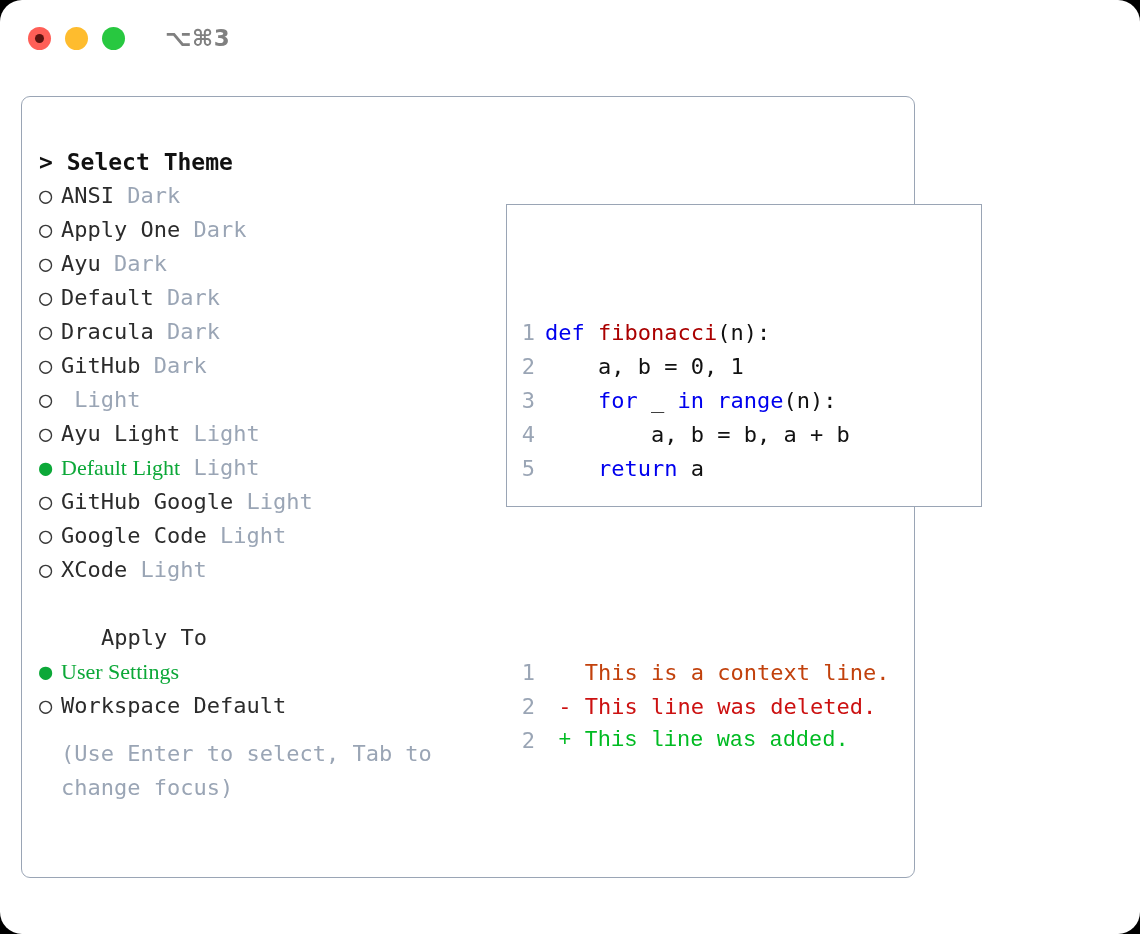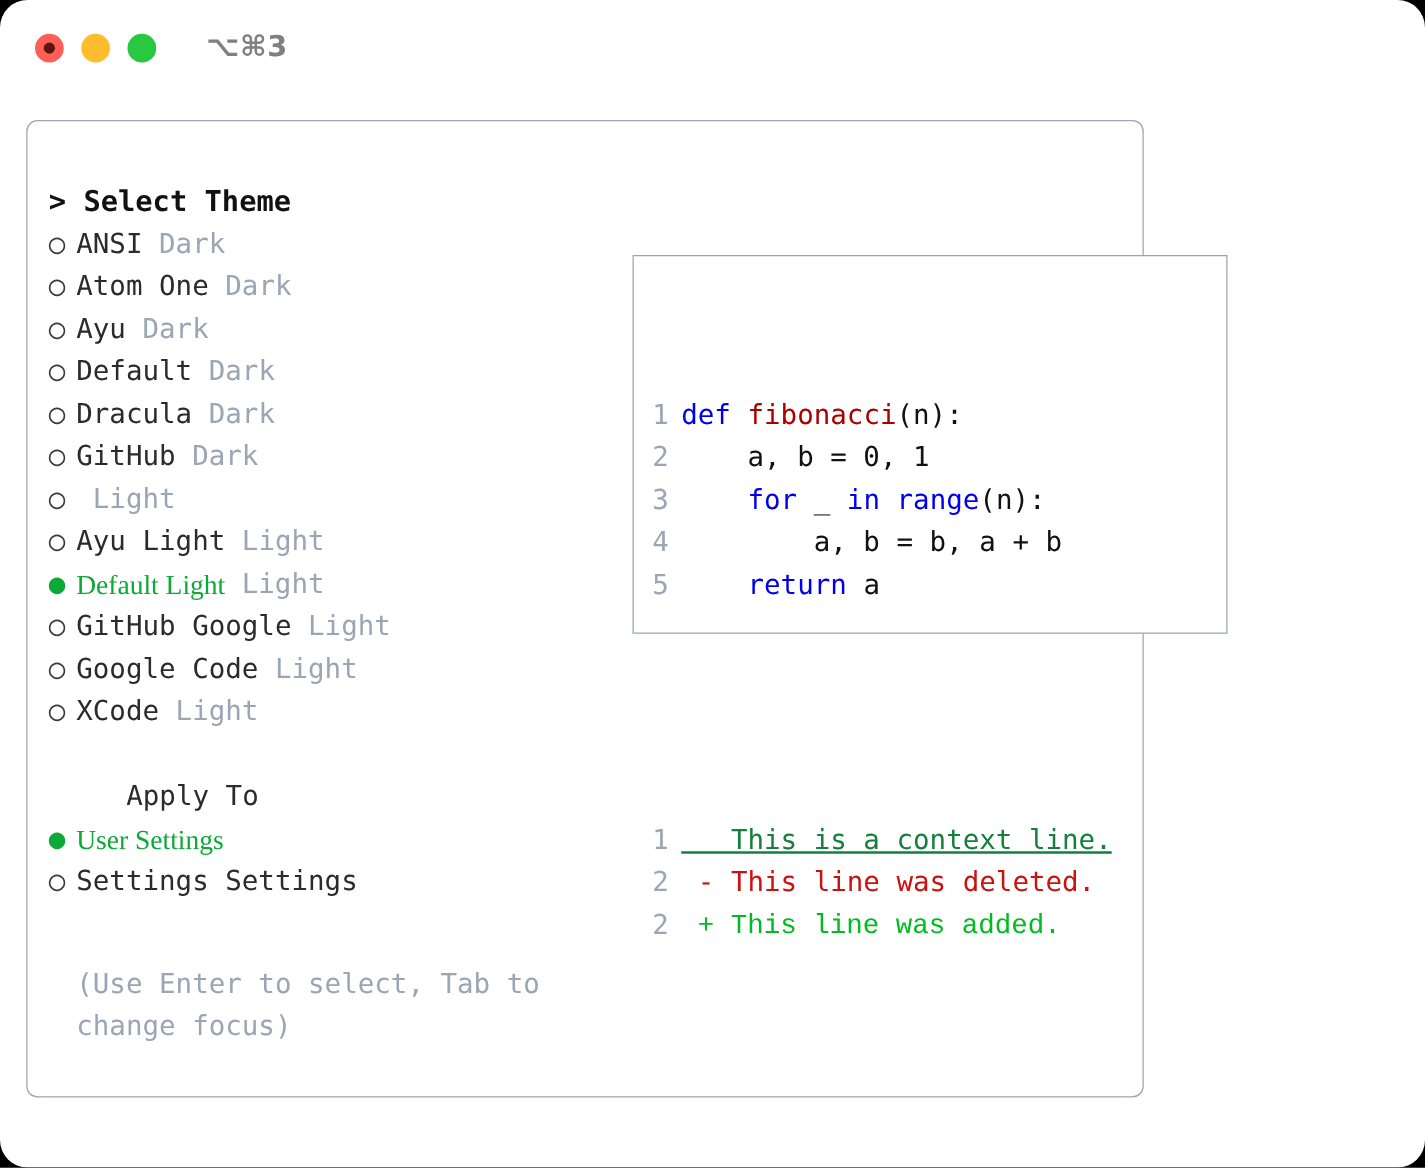--- a/index.html
+++ b/index.html
@@ -132,21 +132,21 @@
     height: 34px;
     font-size: 22px;
     line-height: 34px;
     color: #2b2b2b;
     white-space: pre;
     gap: 40px;
   }
   .subsection-heading .bullet { color: transparent; }
 
   #hint-block {
-    margin-top: 48px;
+    margin-top: 14px;
     font-size: 22px;
     line-height: 34px;
     color: #9aa5b5;
     width: 400px;
     padding-left: 22px;
     box-sizing: border-box;
   }
 
   
   #preview-column {
@@ -191,21 +191,21 @@
     padding-right: 10px;
     box-sizing: border-box;
   }
   .code-text { white-space: pre; }
 
   .tok-kw   { color: #0000ee; }
   .tok-fn   { color: #aa0000; }
   .tok-plain{ color: #111111; }
 
   .diff-gap { height: 34px; }
-  .diff-context { color: #15803d; text-decoration: underline; }
+  .diff-context { color: #c2410c; }
   .diff-del     { color: #cc1111; text-align: center; }
   .diff-add     { color: #00bb22; font-family: Liberation Mono, monospace; }
 </style>
 </head>
 <body>
 
 <div id="window">
 
   <div id="titlebar">
     <div class="traffic-lights">
@@ -218,40 +218,40 @@
 
   <div id="panel">
     <div id="panel-inner">
 
       <div id="theme-column">
 
         <div class="section-heading"><span class="caret">&gt; </span><span>Select Theme</span></div>
 
         <div id="theme-list">
             <div class="list-row"><span class="bullet">○</span><span class="row-label">ANSI</span><span class="row-label"> </span><span class="row-suffix">Dark</span></div>
-            <div class="list-row"><span class="bullet">○</span><span class="row-label">Atom One</span><span class="row-label"> </span><span class="row-suffix">Dark</span></div>
+            <div class="list-row"><span class="bullet">○</span><span class="row-label">Apply One</span><span class="row-label"> </span><span class="row-suffix">Dark</span></div>
             <div class="list-row"><span class="bullet">○</span><span class="row-label">Ayu</span><span class="row-label"> </span><span class="row-suffix">Dark</span></div>
             <div class="list-row"><span class="bullet">○</span><span class="row-label">Default</span><span class="row-label"> </span><span class="row-suffix">Dark</span></div>
             <div class="list-row"><span class="bullet">○</span><span class="row-label">Dracula</span><span class="row-label"> </span><span class="row-suffix">Dark</span></div>
             <div class="list-row"><span class="bullet">○</span><span class="row-label">GitHub</span><span class="row-label"> </span><span class="row-suffix">Dark</span></div>
             <div class="list-row"><span class="bullet">○</span><span class="row-label"> </span><span class="row-suffix">Light</span></div>
             <div class="list-row"><span class="bullet">○</span><span class="row-label">Ayu Light</span><span class="row-label"> </span><span class="row-suffix">Light</span></div>
             <div class="list-row"><span class="bullet selected">●</span><span class="row-label selected">Default Light</span><span class="row-label"> </span><span class="row-suffix">Light</span></div>
             <div class="list-row"><span class="bullet">○</span><span class="row-label">GitHub Google</span><span class="row-label"> </span><span class="row-suffix">Light</span></div>
             <div class="list-row"><span class="bullet">○</span><span class="row-label">Google Code</span><span class="row-label"> </span><span class="row-suffix">Light</span></div>
             <div class="list-row"><span class="bullet">○</span><span class="row-label">XCode</span><span class="row-label"> </span><span class="row-suffix">Light</span></div>
           </div>
 
         <div class="spacer-row"></div>
 
         <div class="subsection-heading"><span class="bullet">○</span><span>Apply To</span></div>
 
         <div id="apply-to-list">
             <div class="list-row"><span class="bullet selected">●</span><span class="row-label selected">User Settings</span></div>
-            <div class="list-row"><span class="bullet">○</span><span class="row-label">Settings Settings</span></div>
+            <div class="list-row"><span class="bullet">○</span><span class="row-label">Workspace Default</span></div>
           </div>
 
         <div id="hint-block">(Use Enter to select, Tab to change focus)</div>
       </div>
 
       <div id="preview-column">
 
         <div id="preview-box">
           <div id="code-area">
             <div id="code-lines"><div class="code-line"><span class="gutter">1</span><span class="code-text"><span class="tok-kw">def </span><span class="tok-fn">fibonacci</span><span class="tok-plain">(n):</span></span></div><div class="code-line"><span class="gutter">2</span><span class="code-text"><span class="tok-plain">    a, b = 0, 1</span></span></div><div class="code-line"><span class="gutter">3</span><span class="code-text"><span class="tok-plain">    </span><span class="tok-kw">for</span><span class="tok-plain"> _ </span><span class="tok-kw">in</span><span class="tok-plain"> </span><span class="tok-kw">range</span><span class="tok-plain">(n):</span></span></div><div class="code-line"><span class="gutter">4</span><span class="code-text"><span class="tok-plain">        a, b = b, a + b</span></span></div><div class="code-line"><span class="gutter">5</span><span class="code-text"><span class="tok-plain">    </span><span class="tok-kw">return</span><span class="tok-plain"> a</span></span></div></div>

